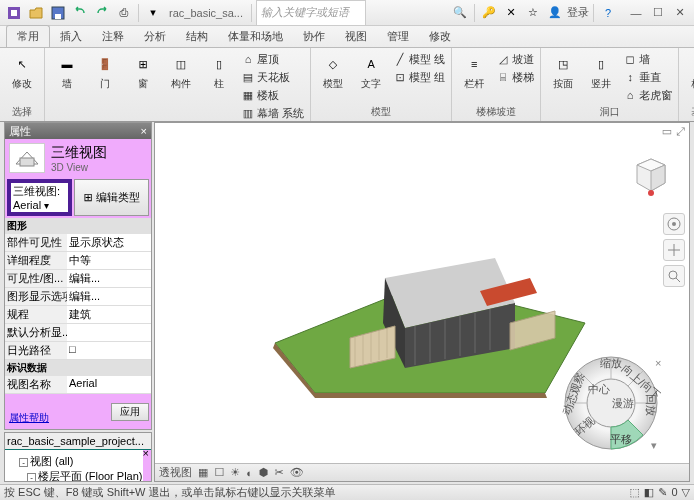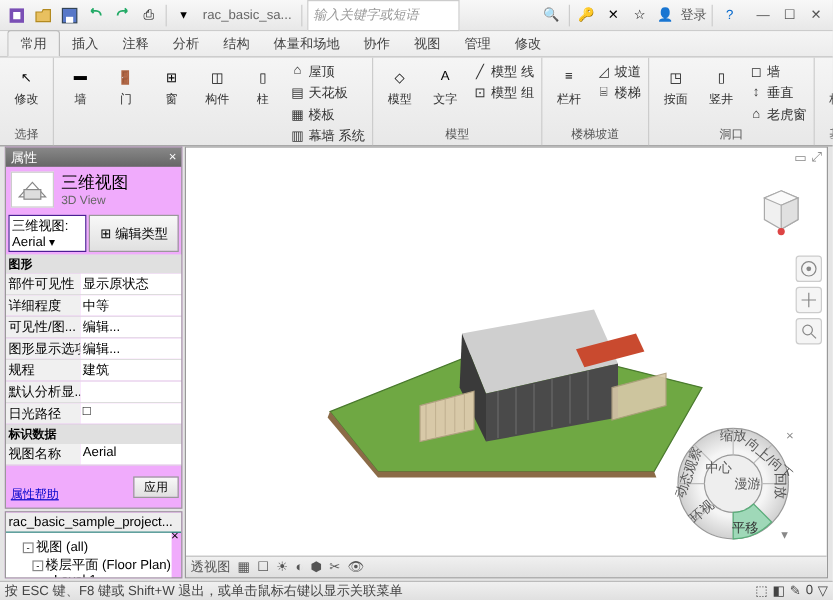--- a/index.html
+++ b/index.html
@@ -4,21 +4,21 @@
 <style>
 * { margin: 0; padding: 0; box-sizing: border-box; font-family: "Microsoft YaHei", SimSun, sans-serif; font-size: 11px; }
 body { width: 694px; height: 500px; background: #e5e5e5; overflow: hidden; position: relative; }
 
 
 .titlebar { height: 26px; background: linear-gradient(#f8f8f8,#e8e8e8); display: flex; align-items: center; padding: 0 4px; border-bottom: 1px solid #ccc; }
 .titlebar .qat { display: flex; gap: 2px; align-items: center; }
 .titlebar .qat-btn { width: 20px; height: 20px; display: flex; align-items: center; justify-content: center; border-radius: 2px; }
 .titlebar .sep { width: 1px; height: 18px; background: #ccc; margin: 0 2px; }
 .titlebar .doc { color: #666; margin: 0 4px; }
-.titlebar .search { flex: 0 0 auto; width: 127px; height: 18px; border: 1px solid #ccc; background: #fff; padding: 12px 4px; color: #999; font-style: italic; font-size: 10px; display: flex; align-items: center; }
+.titlebar .search { flex: 0 0 auto; width: 110px; height: 18px; border: 1px solid #ccc; background: #fff; padding: 12px 4px; color: #999; font-style: italic; font-size: 10px; display: flex; align-items: center; }
 .titlebar .spacer { flex: 1; }
 .titlebar .right { display: flex; gap: 2px; align-items: center; }
 .titlebar .winbtns { display: flex; gap: 2px; margin-left: 8px; }
 .winbtn { width: 20px; height: 16px; display: flex; align-items: center; justify-content: center; color: #555; }
 
 
 .ribbon-tabs { height: 22px; background: linear-gradient(#f5f5f5,#ececec); display: flex; align-items: flex-end; padding: 0 6px; border-bottom: 1px solid #bbb; }
 .ribbon-tab { padding: 3px 10px; color: #444; cursor: pointer; }
 .ribbon-tab.active { background: #f0f0f0; border: 1px solid #bbb; border-bottom: none; border-radius: 3px 3px 0 0; }
 
@@ -40,21 +40,21 @@
 .panel { background: #f0abfc; border: 1px solid #999; }
 .panel-hdr { height: 16px; background: linear-gradient(#888,#666); color: #fff; font-size: 10px; padding: 0 4px; display: flex; align-items: center; justify-content: space-between; }
 .panel-hdr .x { color: #fff; cursor: pointer; }
 .prop-icon-row { display: flex; align-items: center; gap: 6px; padding: 4px; }
 .prop-icon { width: 36px; height: 30px; border: 1px solid #ccc; background: #fff; display: flex; align-items: center; justify-content: center; }
 .prop-row { display: flex; font-size: 10px; border-bottom: 1px solid #ddd; }
 .prop-row .k { width: 62px; padding: 1px 2px; background: #f0f0f0; overflow: hidden; white-space: nowrap; }
 .prop-row .v { flex: 1; padding: 1px 2px; background: #fff; overflow: hidden; white-space: nowrap; }
 .prop-cat { background: #e0e0e0; font-size: 10px; padding: 1px 2px; font-weight: bold; }
 .prop-btn-row { display: flex; gap: 2px; padding: 2px; font-size: 10px; }
-.mini-select { flex: 1; border: 1px solid #4c1d95; background: #fff; padding: 1px 2px; font-size: 10px; }
+.mini-select { flex: 1; border: 4px solid #4c1d95; background: #fff; padding: 1px 2px; font-size: 10px; }
 .apply-btn { border: 1px solid #999; background: linear-gradient(#f8f8f8,#e0e0e0); padding: 1px 8px; font-size: 10px; }
 .link { color: #00c; text-decoration: underline; font-size: 10px; padding: 2px; margin-top: 13px; }
 
 
 .tree { font-size: 10px; padding: 4px; background: #fff; overflow: hidden; }
 .tree-title { background: #eee; padding: 2px; border-bottom: 1px solid #0f766e; font-size: 10px; }
 .tnode { padding: 0 0 0 10px; white-space: nowrap; }
 .tnode .tog { display: inline-block; width: 9px; height: 9px; border: 1px solid #888; text-align: center; line-height: 7px; font-size: 8px; margin-right: 2px; }
 
 

